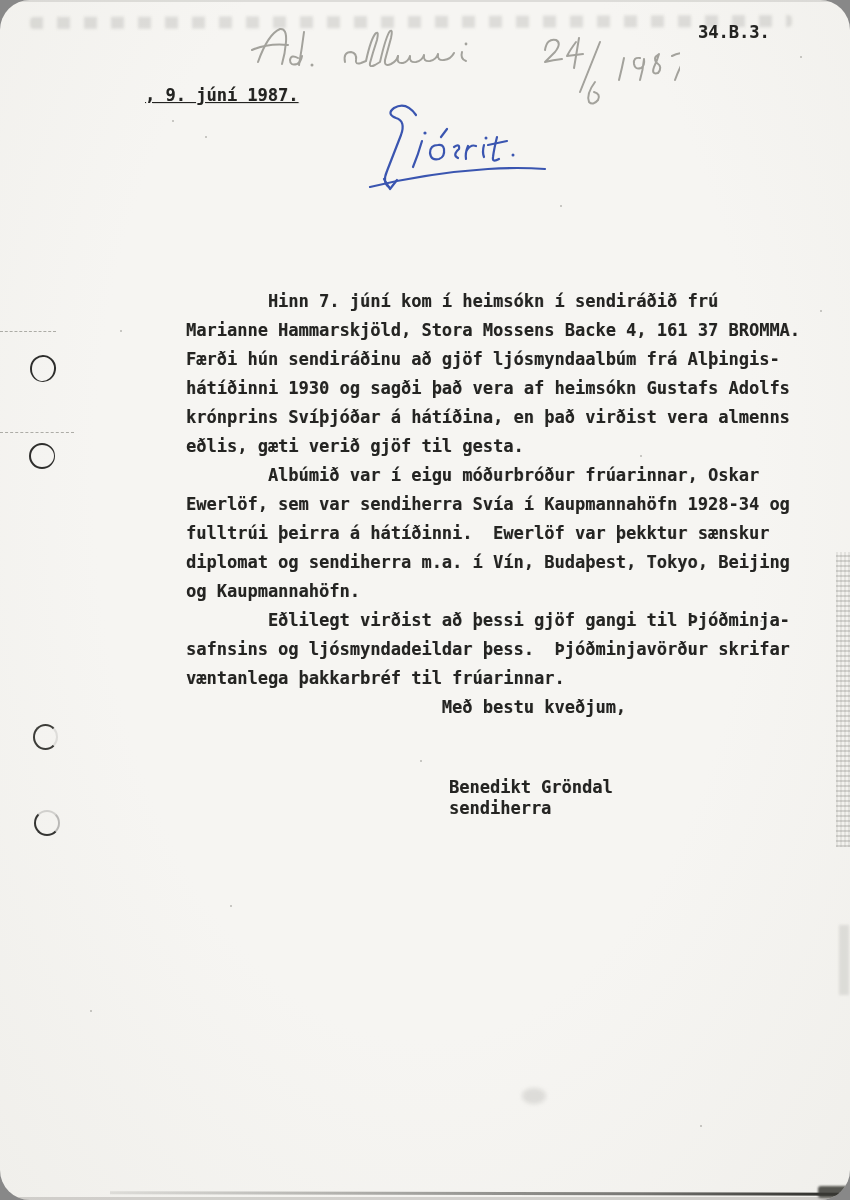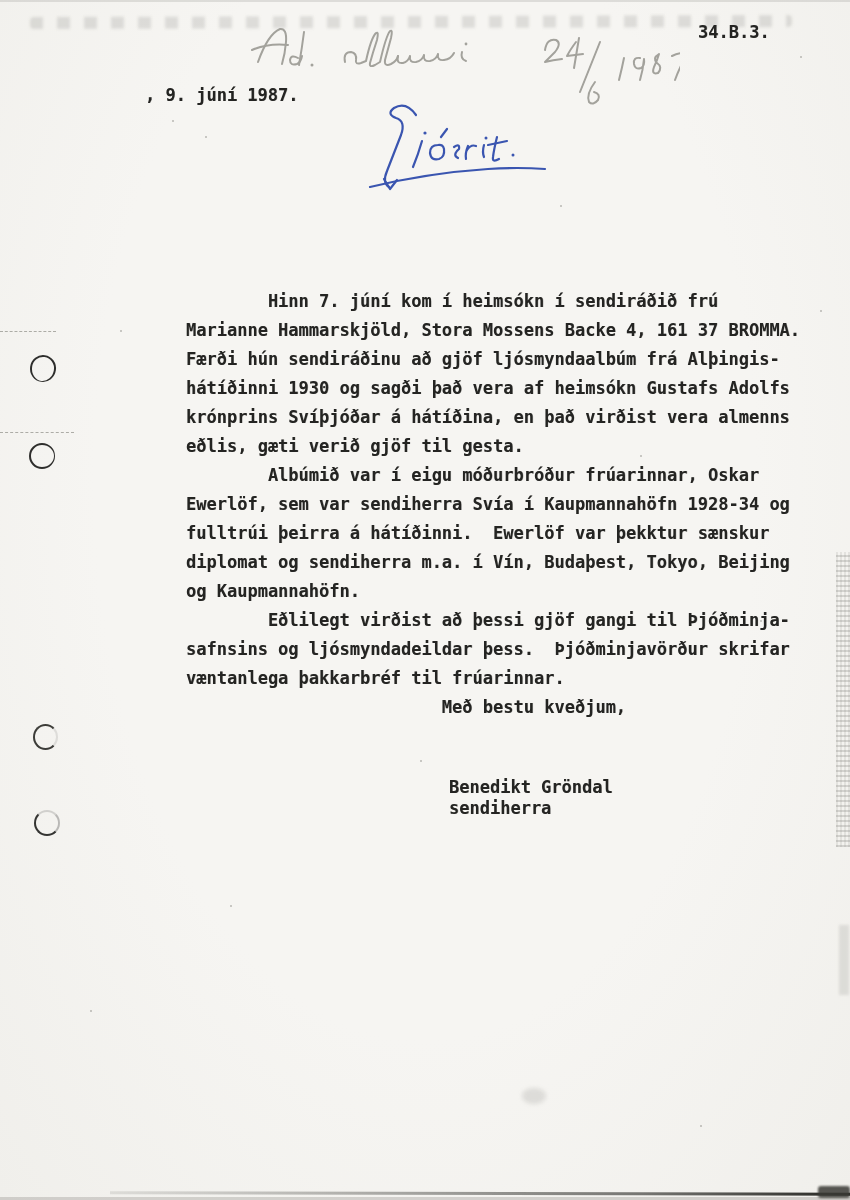--- a/index.html
+++ b/index.html
@@ -3,32 +3,33 @@
 <meta charset="utf-8">
 <style>
   html,body { margin:0; padding:0; background:#888; }
   .page {
     position:relative;
     width:850px; height:1200px;
     margin:0 auto;
     overflow:hidden;
     background: radial-gradient(ellipse at 50% 40%, #f6f5f2 55%, #f0efeb 100%);
     font-family:"DejaVu Sans Mono","Liberation Mono",monospace;
+    border-radius:30px;
   }
   .typed {
     position:absolute;
     color:#242422;
     font-weight:700;
     font-size:17px;
     white-space:pre;
     letter-spacing:0;
     text-shadow: 0.4px 0.4px 0.5px rgba(40,40,38,0.35);
   }
   #ref-number     { left:698px; top:22px;  line-height:20px; }
-  #date-line      { left:145px; top:84px;  line-height:22px; }
+  #date-line      { left:145px; top:84px;  line-height:22px;text-decoration:underline; }
   #body-text      { left:186px; top:287px; line-height:29px; width:640px; }
   #signature-block{ left:449px; top:777px; line-height:21px; }
   #recipient-block{ left:187px; top:1004px; line-height:31.5px; }
 
   .hand-svg { position:absolute; }
   .hand-svg path { fill:none; stroke-linecap:round; stroke-linejoin:round; }
   #pencil-note path { stroke:#a3a29c; stroke-width:2; }
   #pencil-note .dot { fill:#a3a29c; }
   #ink-note path { stroke:#3a55b0; stroke-width:2.2; }
   #ink-note .dot { fill:#3a55b0; }

